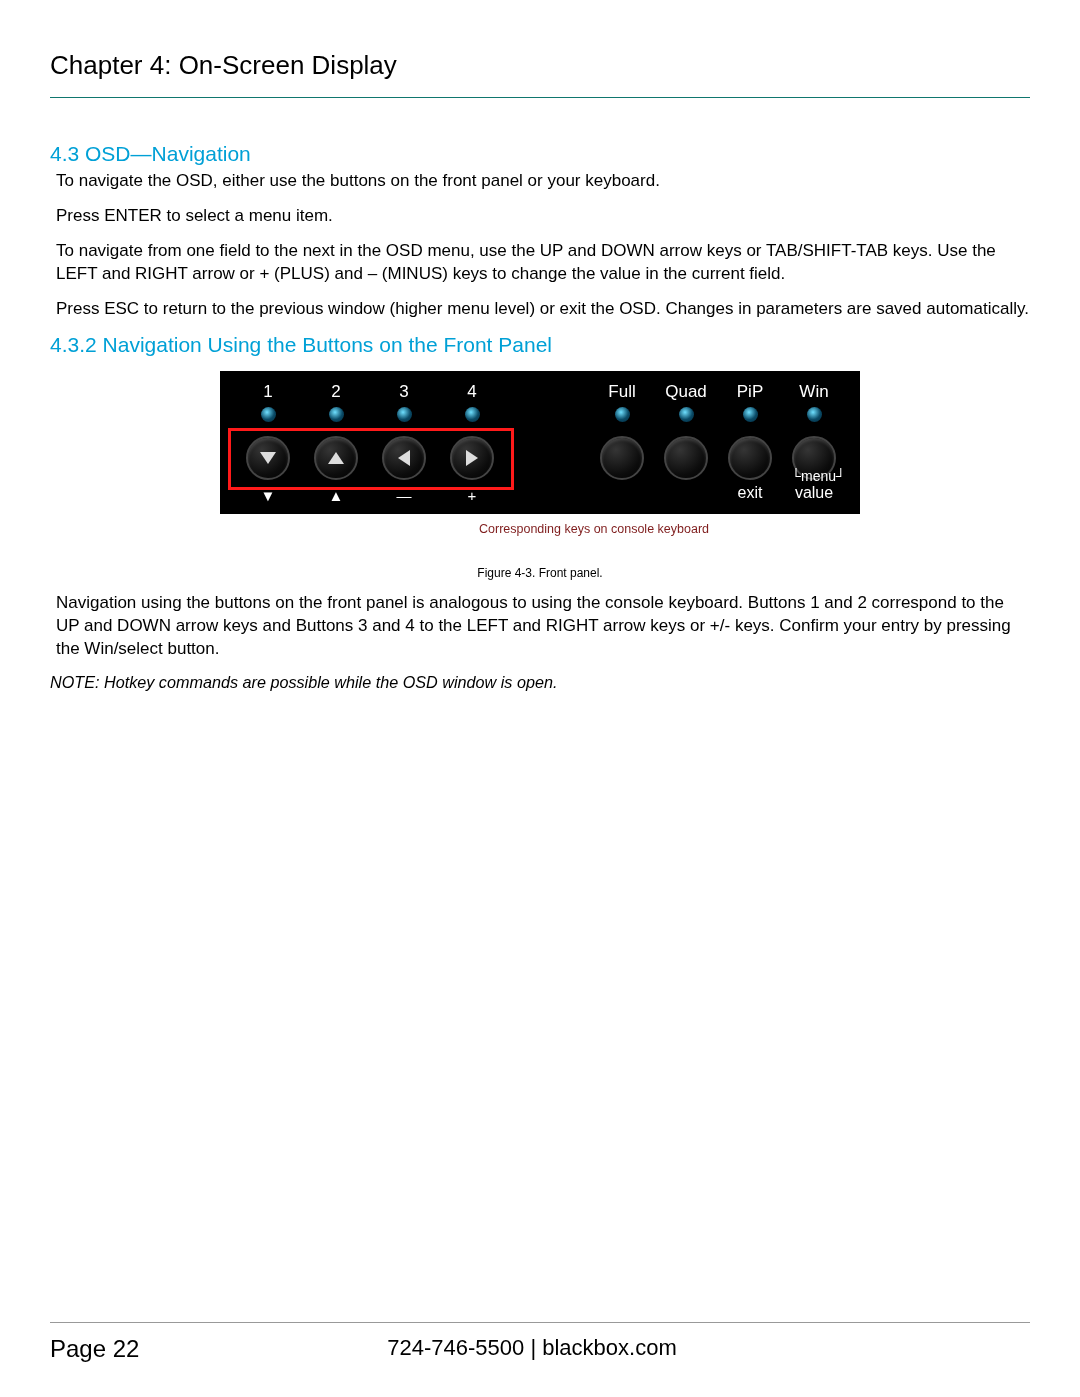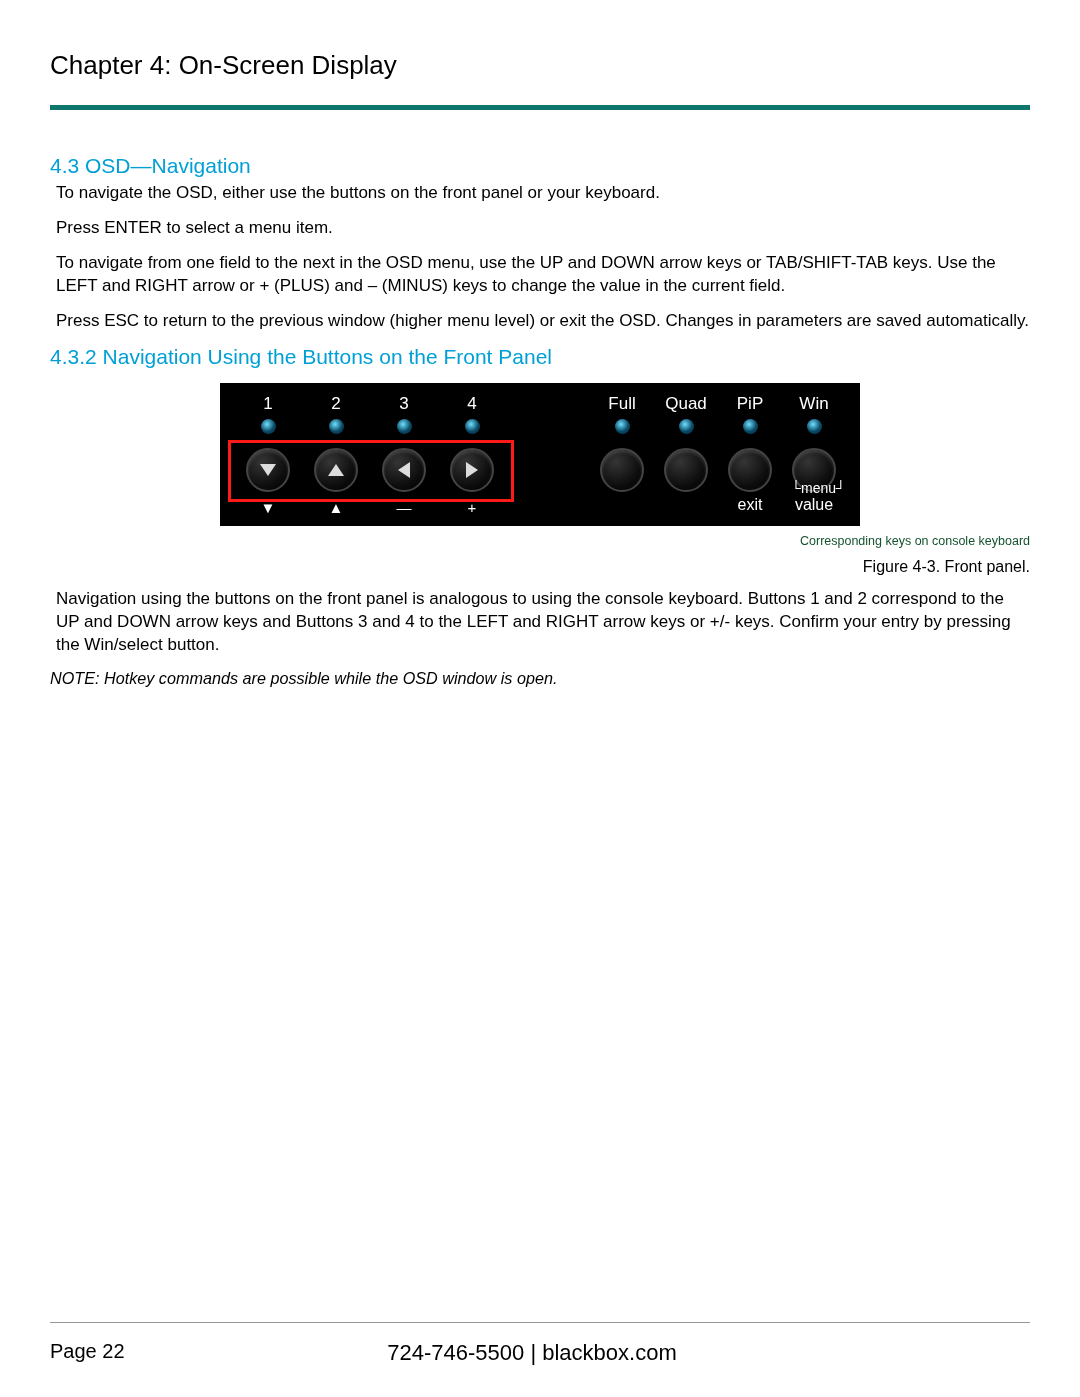--- a/index.html
+++ b/index.html
@@ -11,22 +11,22 @@
     box-sizing:border-box;
   }
   .page{
     padding:50px 50px 0 50px;
     box-sizing:border-box;
   }
   .chapter-title{
     font-size:26px;
     font-weight:400;
     color:#000;
-    padding-bottom:24px;
-    border-bottom:5px solid #0f766e;
+    padding-bottom:16px;
+    border-bottom:1px solid #0f766e;
     margin-bottom:44px;
   }
   .h2{
     color:#00a0d6;
     font-size:21px;
     font-weight:400;
     margin:8px 0 4px 0;
   }
   .h3{
     color:#00a0d6;
@@ -114,45 +114,45 @@
     font-size:16px;
     height:24px;
     line-height:24px;
   }
   .bot-label.sym{font-size:15px;}
   .exit-sel{
     color:#fff;font-size:16px;
   }
   .corresponding{
     font-size:12.5px;
-    color:#14532d;
-    text-align:right;
+    color:#7f1d1d;
+    text-align:center;
     margin:8px 0 0 108px;
   }
   .fig-caption{
-    text-align:right;
-    font-size:16px;
-    margin:10px 0 12px 0;
+    text-align:center;
+    font-size:12px;
+    margin:30px 0 12px 0;
   }
   
   .footer-rule{
     position:absolute;
     left:50px;right:50px;
     bottom:74px;
     border-top:1px solid #999;
   }
   .footer{
     position:absolute;
     left:50px;right:50px;
     bottom:34px;
     display:flex;
     align-items:baseline;
   }
   .page-num{
-    font-size:20px;color:#000;
+    font-size:24px;color:#000;
   }
   .footer-center{
     position:absolute;
     left:0;right:16px;
     text-align:center;
     font-size:22px;
     color:#000;
   }
 </style>
 </head>

